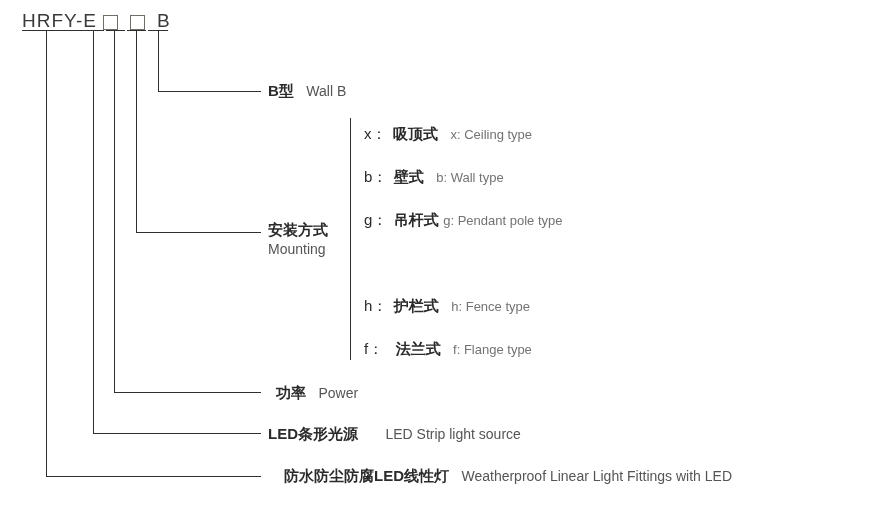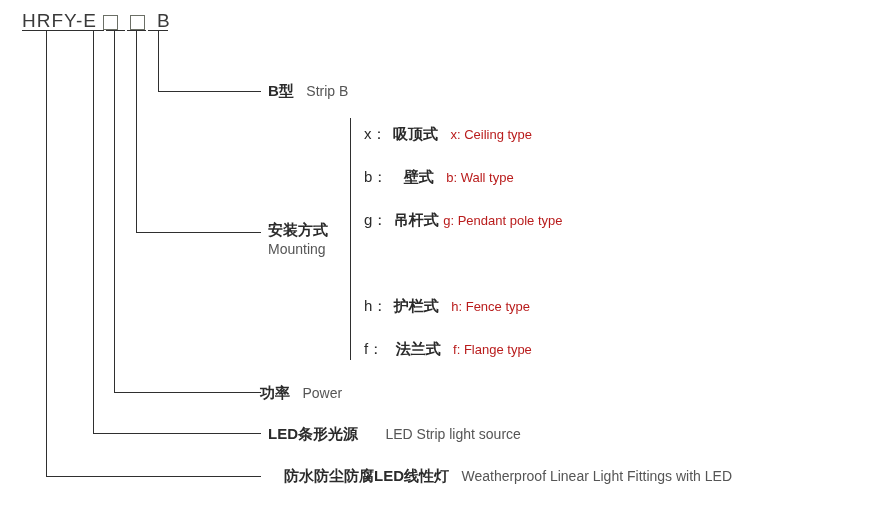--- a/index.html
+++ b/index.html
@@ -89,21 +89,21 @@
   }
   .opt-cn {
     font-family: "Liberation Sans", "DejaVu Sans", sans-serif;
     font-size: 15px;
     font-weight: bold;
     color: #2b2b2b;
   }
   .opt-en {
     font-family: "Liberation Sans", "DejaVu Sans", sans-serif;
     font-size: 13px;
-    color: #b91c1c;
+    color: #737373;
   }
 
   .mount-label {
     position: absolute;
     line-height: 1.35;
     white-space: nowrap;
   }
   .mount-label .cn { display: block; }
   .mount-label .en { display: block; }
 </style>
@@ -136,29 +136,29 @@
   <div class="vline" style="left:158px; top:30px; height:61px;"></div>
 
   <div class="hline" style="left:158px; top:91px; width:103px;"></div>
   <div class="hline" style="left:136px; top:232px; width:125px;"></div>
   <div class="hline" style="left:114px; top:392px; width:147px;"></div>
   <div class="hline" style="left:93px; top:433px; width:168px;"></div>
   <div class="hline" style="left:46px; top:476px; width:215px;"></div>
 
   <div class="label" style="left:268px; top:81px;">
     <span class="cn">B型</span>
-    <span class="en" style="margin-left:8px;">Strip B</span>
+    <span class="en" style="margin-left:8px;">Wall B</span>
   </div>
 
   <div class="mount-label" style="left:268px; top:220px;">
     <span class="cn">安装方式</span>
     <span class="en">Mounting</span>
   </div>
 
-  <div class="label" style="left:260px; top:383px;">
+  <div class="label" style="left:276px; top:383px;">
     <span class="cn">功率</span>
     <span class="en" style="margin-left:8px;">Power</span>
   </div>
 
   <div class="label" style="left:268px; top:424px;">
     <span class="cn">LED条形光源</span>
     <span class="en" style="margin-left:23px;">LED Strip light source</span>
   </div>
 
   <div class="label" style="left:284px; top:466px;">
@@ -169,21 +169,21 @@
   <div class="bracket" style="left:350px; top:118px; height:242px;"></div>
 
   <div class="label" style="left:364px; top:124px;">
     <span class="opt-key">x：</span>
     <span class="opt-cn" style="margin-left:2px;">吸顶式</span>
     <span class="opt-en" style="margin-left:8px;">x: Ceiling type</span>
   </div>
 
   <div class="label" style="left:364px; top:167px;">
     <span class="opt-key">b：</span>
-    <span class="opt-cn" style="margin-left:12px;">壁式</span>
+    <span class="opt-cn" style="margin-left:2px;">壁式</span>
     <span class="opt-en" style="margin-left:8px;">b: Wall type</span>
   </div>
 
   <div class="label" style="left:364px; top:210px;">
     <span class="opt-key">g：</span>
     <span class="opt-cn" style="margin-left:2px;">吊杆式</span>
     <span class="opt-en" style="">g: Pendant pole type</span>
   </div>
 
 

